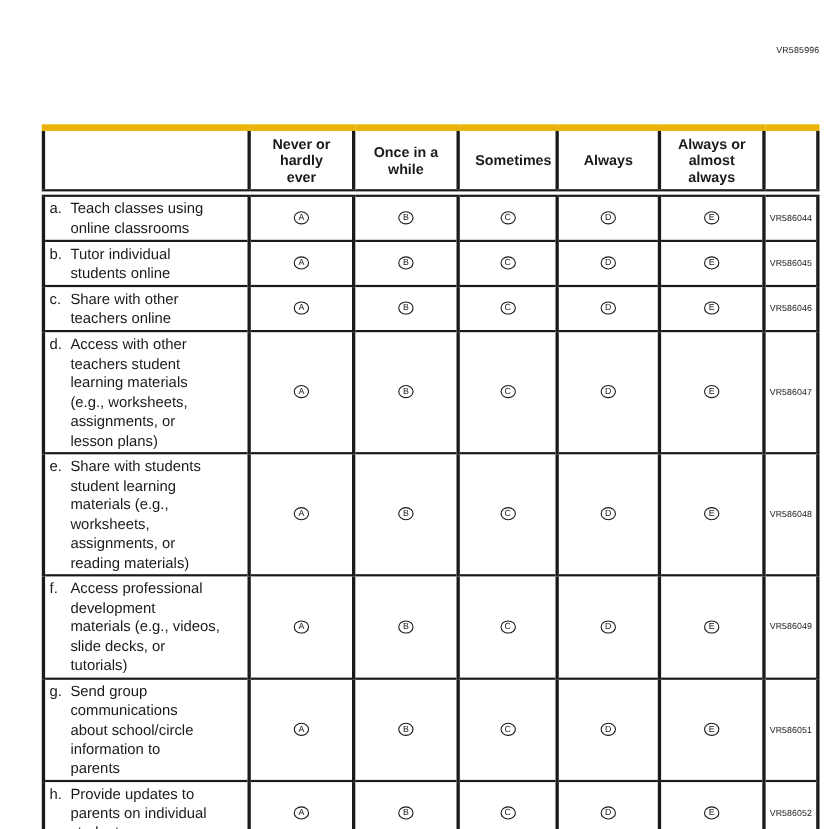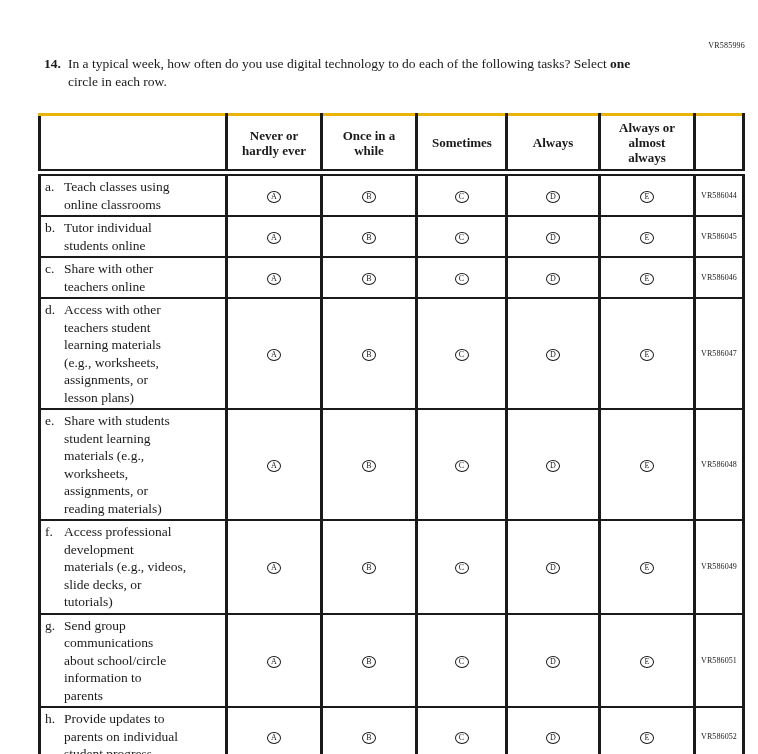--- a/index.html
+++ b/index.html
@@ -2,21 +2,21 @@
 <html><head>
 <meta charset="utf-8">
 <style>
   * { margin: 0; padding: 0; box-sizing: border-box; }
   html, body { background: #ffffff; }
   .page {
     position: relative;
     width: 758px;
     height: 754px;
     background: #ffffff;
-    font-family: Liberation Serif, serif;
+    font-family: Liberation Sans, sans-serif;
     color: #1a1a1a;
     overflow: hidden;
   }
   .form-code {
     position: absolute;
     top: 41px;
     right: 13px;
     font-size: 8px;
     letter-spacing: 0.2px;
   }
@@ -43,21 +43,21 @@
     left: 38px;
     width: 704px;
     border-collapse: collapse;
     table-layout: fixed;
   }
   .survey-table th, .survey-table td {
     border-left: 3px solid #1a1a1a;
     border-right: 3px solid #1a1a1a;
   }
   .survey-table thead th {
-    border-top: 3px solid #eab308;
+    border-top: 6px solid #eab308;
     border-bottom: 7px double #1a1a1a;
     font-size: 13px;
     font-weight: bold;
     line-height: 15px;
     text-align: center;
     vertical-align: middle;
     white-space: pre-line;
     padding: 4px 14px;
   }
   .survey-table tbody td {
@@ -100,24 +100,20 @@
     border-radius: 14px;
   }
 </style>
 </head>
 <body>
 
 <div class="page">
 
   <div class="form-code">VR585996</div>
 
-  <div class="question">
-    <span class="q-number">14.</span>
-    <span class="q-text"><span>In a typical week, how often do you use digital technology to do each of the following tasks? Select </span><span class="q-bold">one</span><span> circle in each row.</span></span>
-  </div>
 
   <table class="survey-table">
     <colgroup>
       <col style="width:187px">
         <col style="width:95px">
         <col style="width:95px">
         <col style="width:90px">
         <col style="width:93px">
         <col style="width:95px">
         <col style="width:49px">

